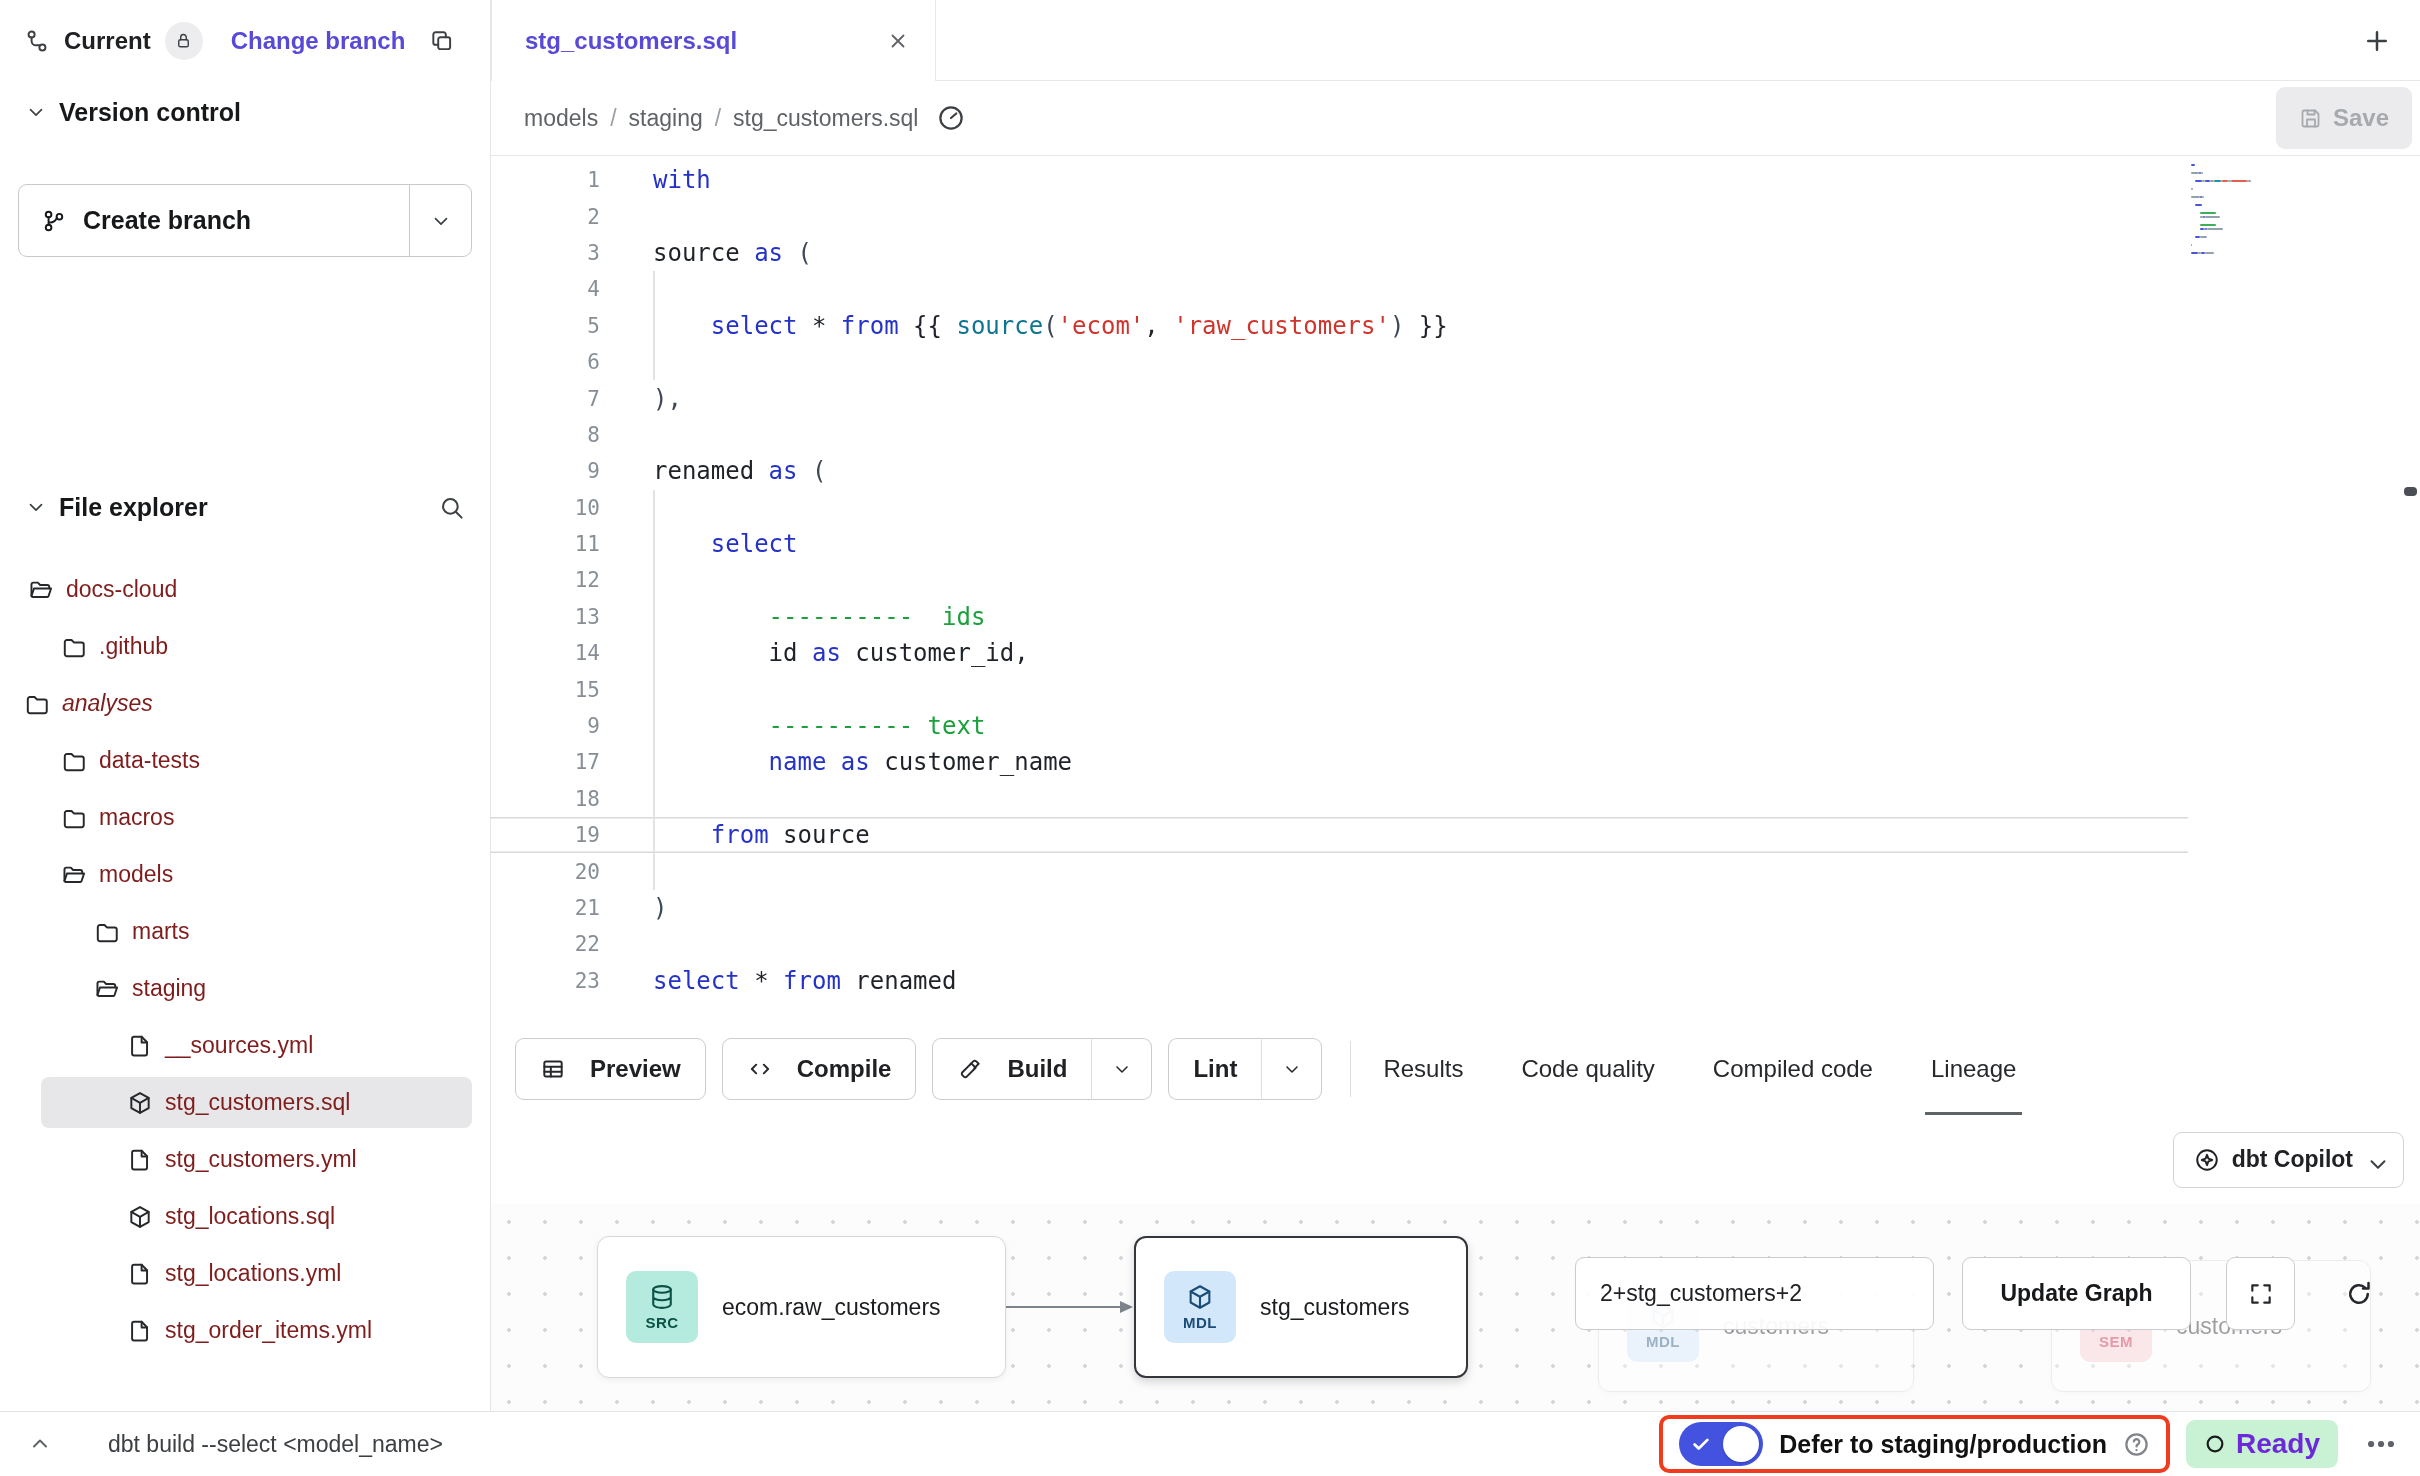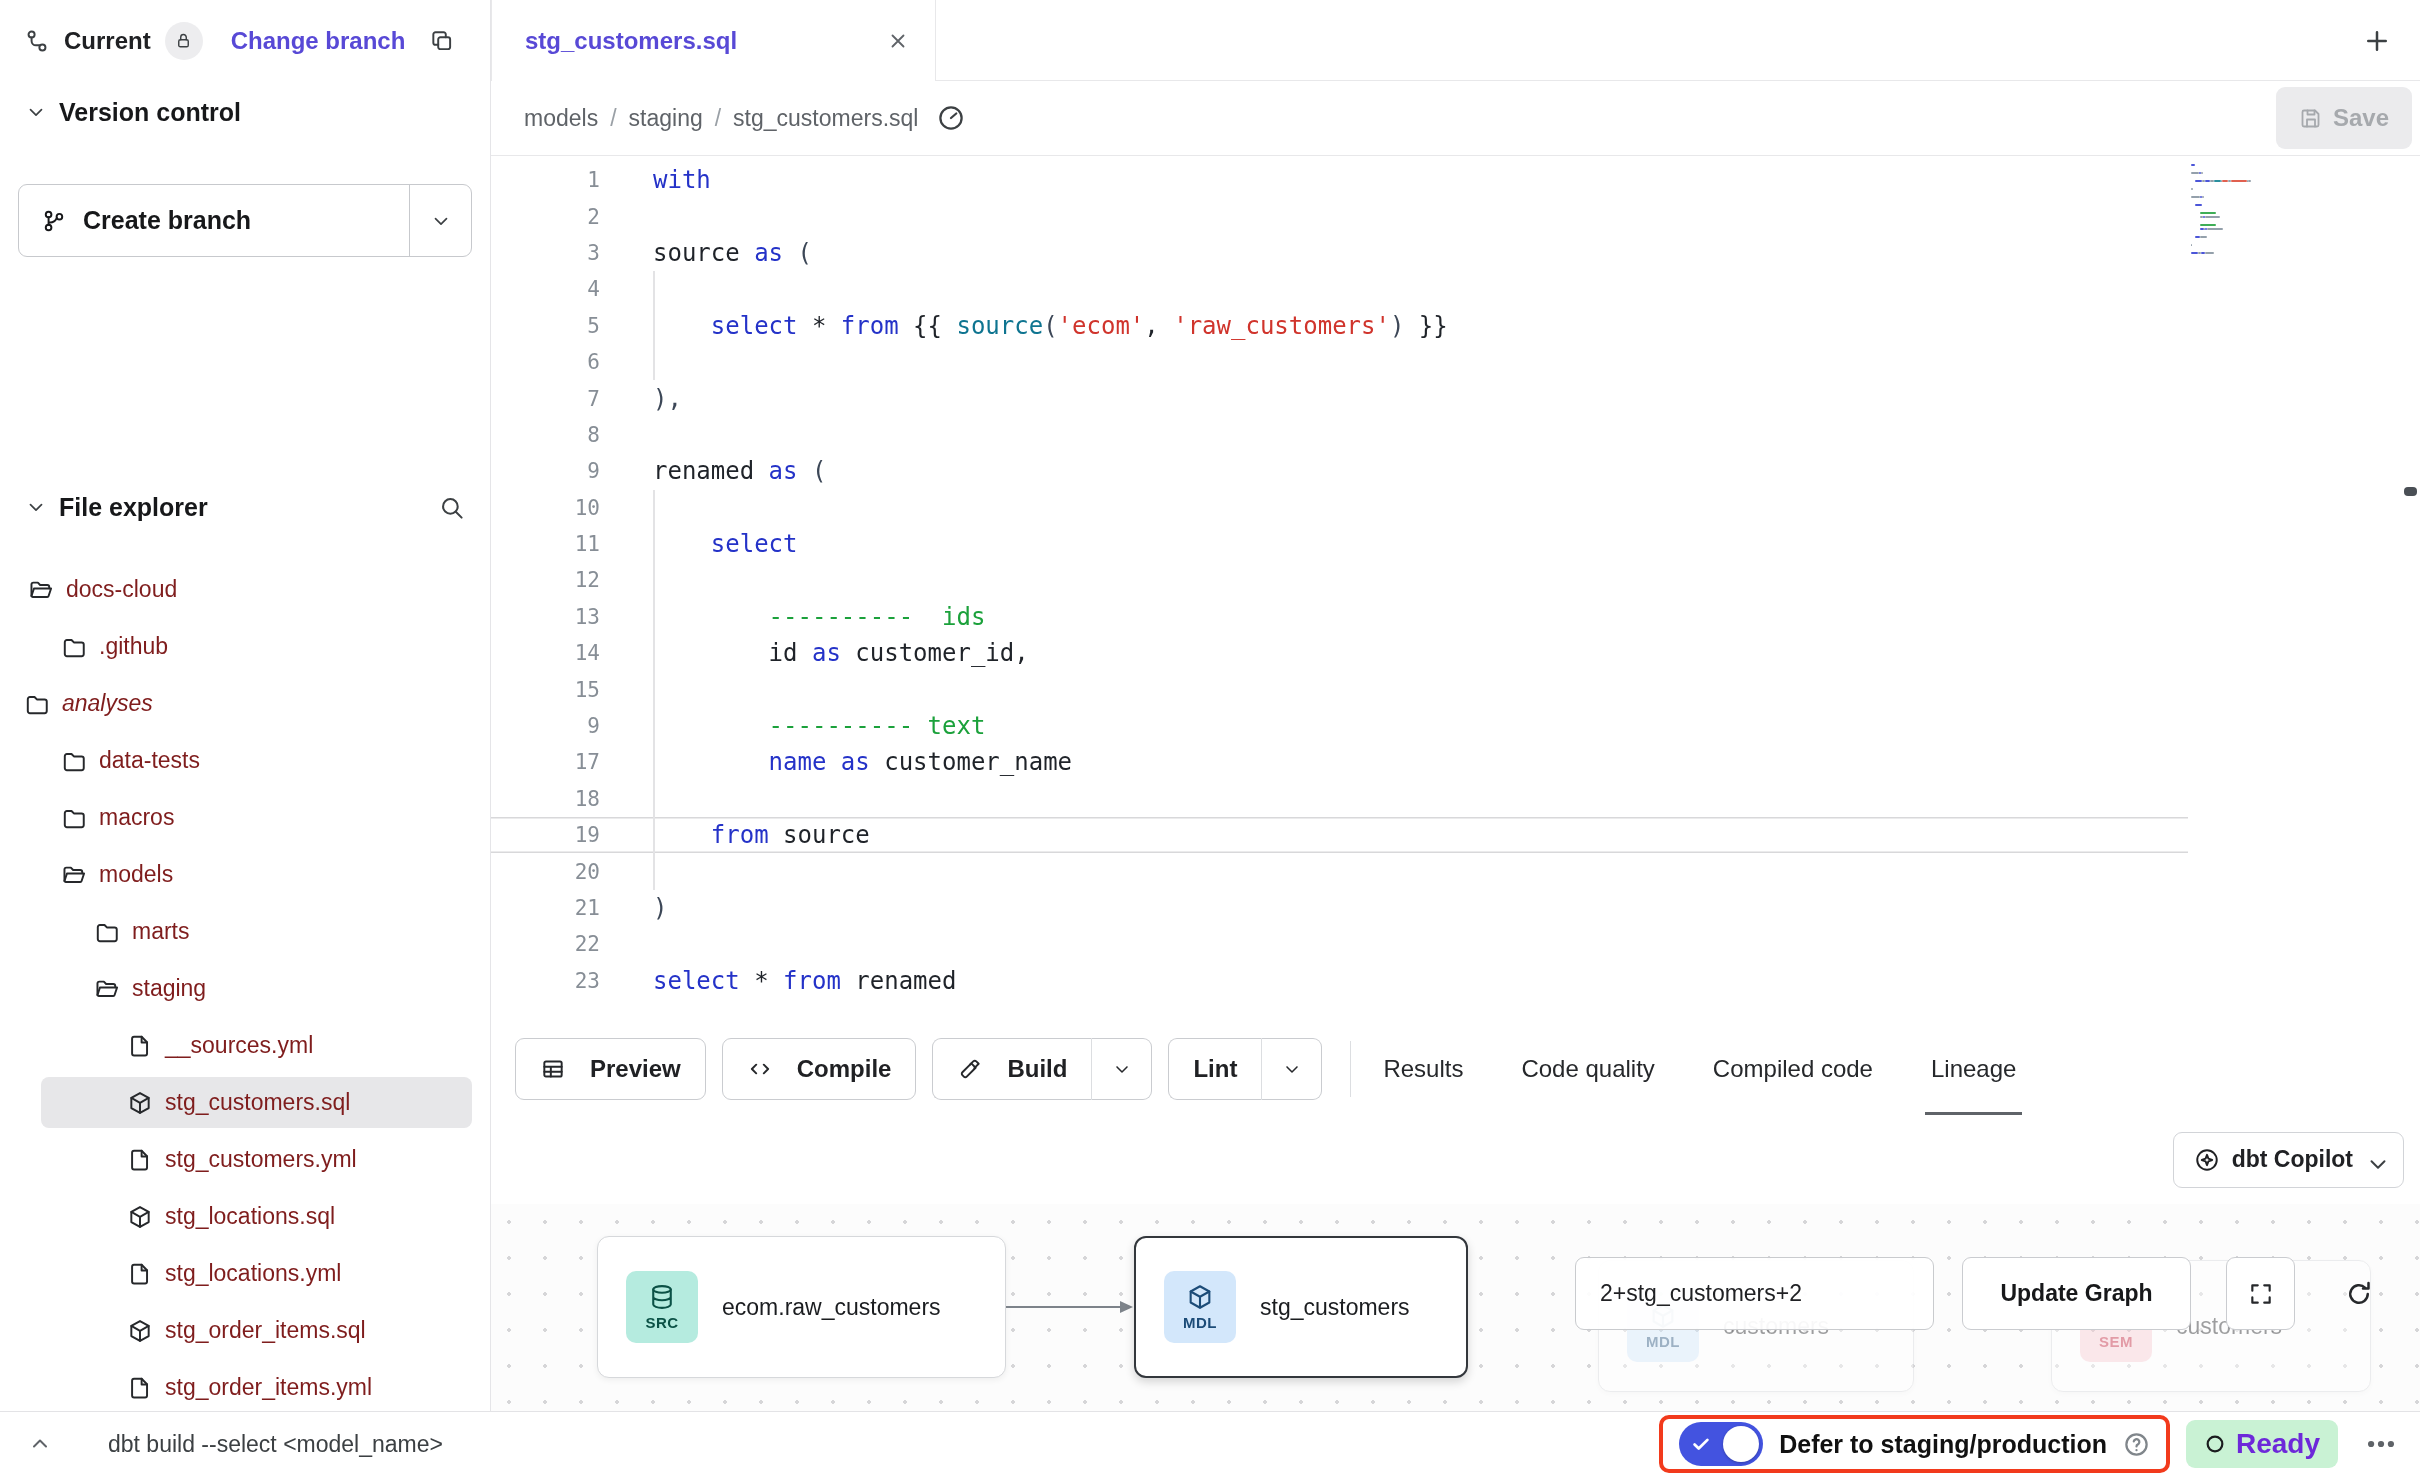--- a/index.html
+++ b/index.html
@@ -326,29 +326,20 @@
               <svg viewBox="0 0 24 24">
                 <path d="M6.5 3.5 h7 l5 5 V19 a1.8 1.8 0 0 1-1.8 1.8 H6.5 A1.8 1.8 0 0 1 4.7 19 V5.3 a1.8 1.8 0 0 1 1.8-1.8 Z"></path>
                 <path d="M13.5 3.5 V8.7 h5"></path>
               </svg>
             </span>
             <span class="tree-label">stg_locations.yml</span>
           </div>
           <div class="tree-row" style="padding-left: 127px;">
             <span class="tree-icon">
               <svg viewBox="0 0 24 24">
-                <path d="M12 2.8 l8 4.5 v9.4 l-8 4.5 -8-4.5 V7.3 Z"></path>
-                <path d="M4 7.3 12 11.8 20 7.3 M12 11.8 V21"></path>
-              </svg>
-            </span>
-            <span class="tree-label">stg_order_items.sql</span>
-          </div>
-          <div class="tree-row" style="padding-left: 127px;">
-            <span class="tree-icon">
-              <svg viewBox="0 0 24 24">
                 <path d="M6.5 3.5 h7 l5 5 V19 a1.8 1.8 0 0 1-1.8 1.8 H6.5 A1.8 1.8 0 0 1 4.7 19 V5.3 a1.8 1.8 0 0 1 1.8-1.8 Z"></path>
                 <path d="M13.5 3.5 V8.7 h5"></path>
               </svg>
             </span>
             <span class="tree-label">stg_order_items.yml</span>
           </div>
         </div>
     </aside>
 
     <main class="main">

